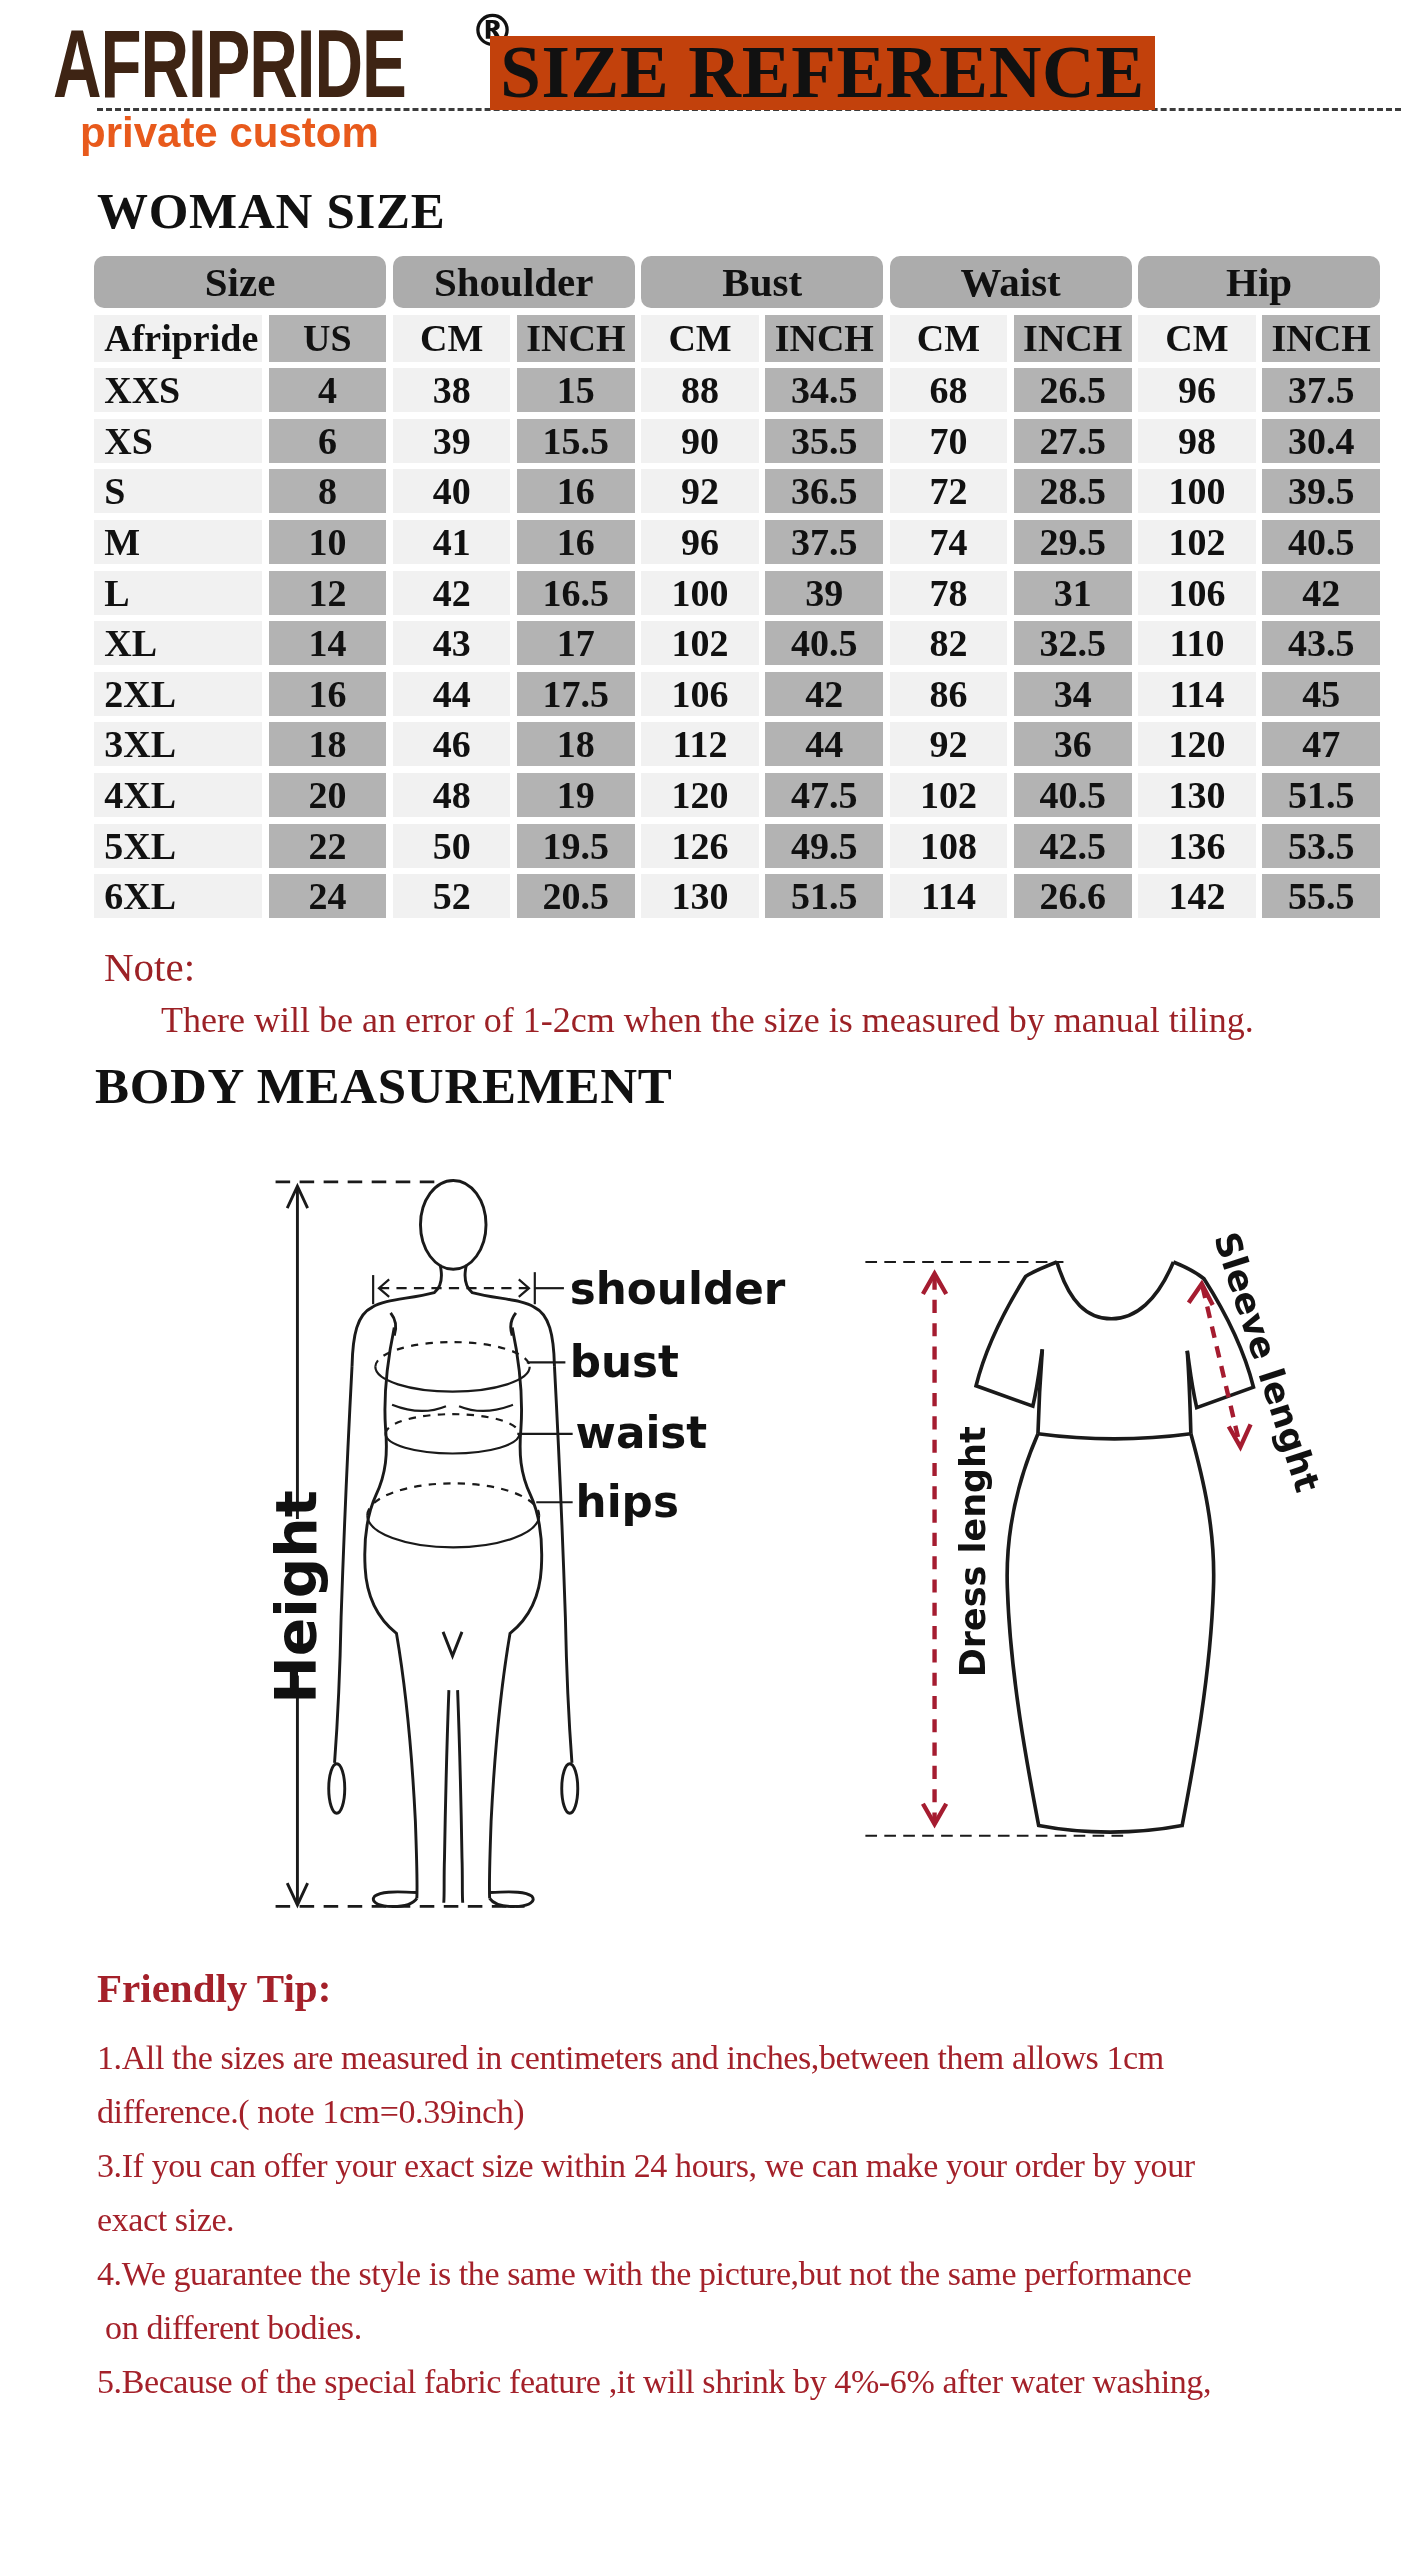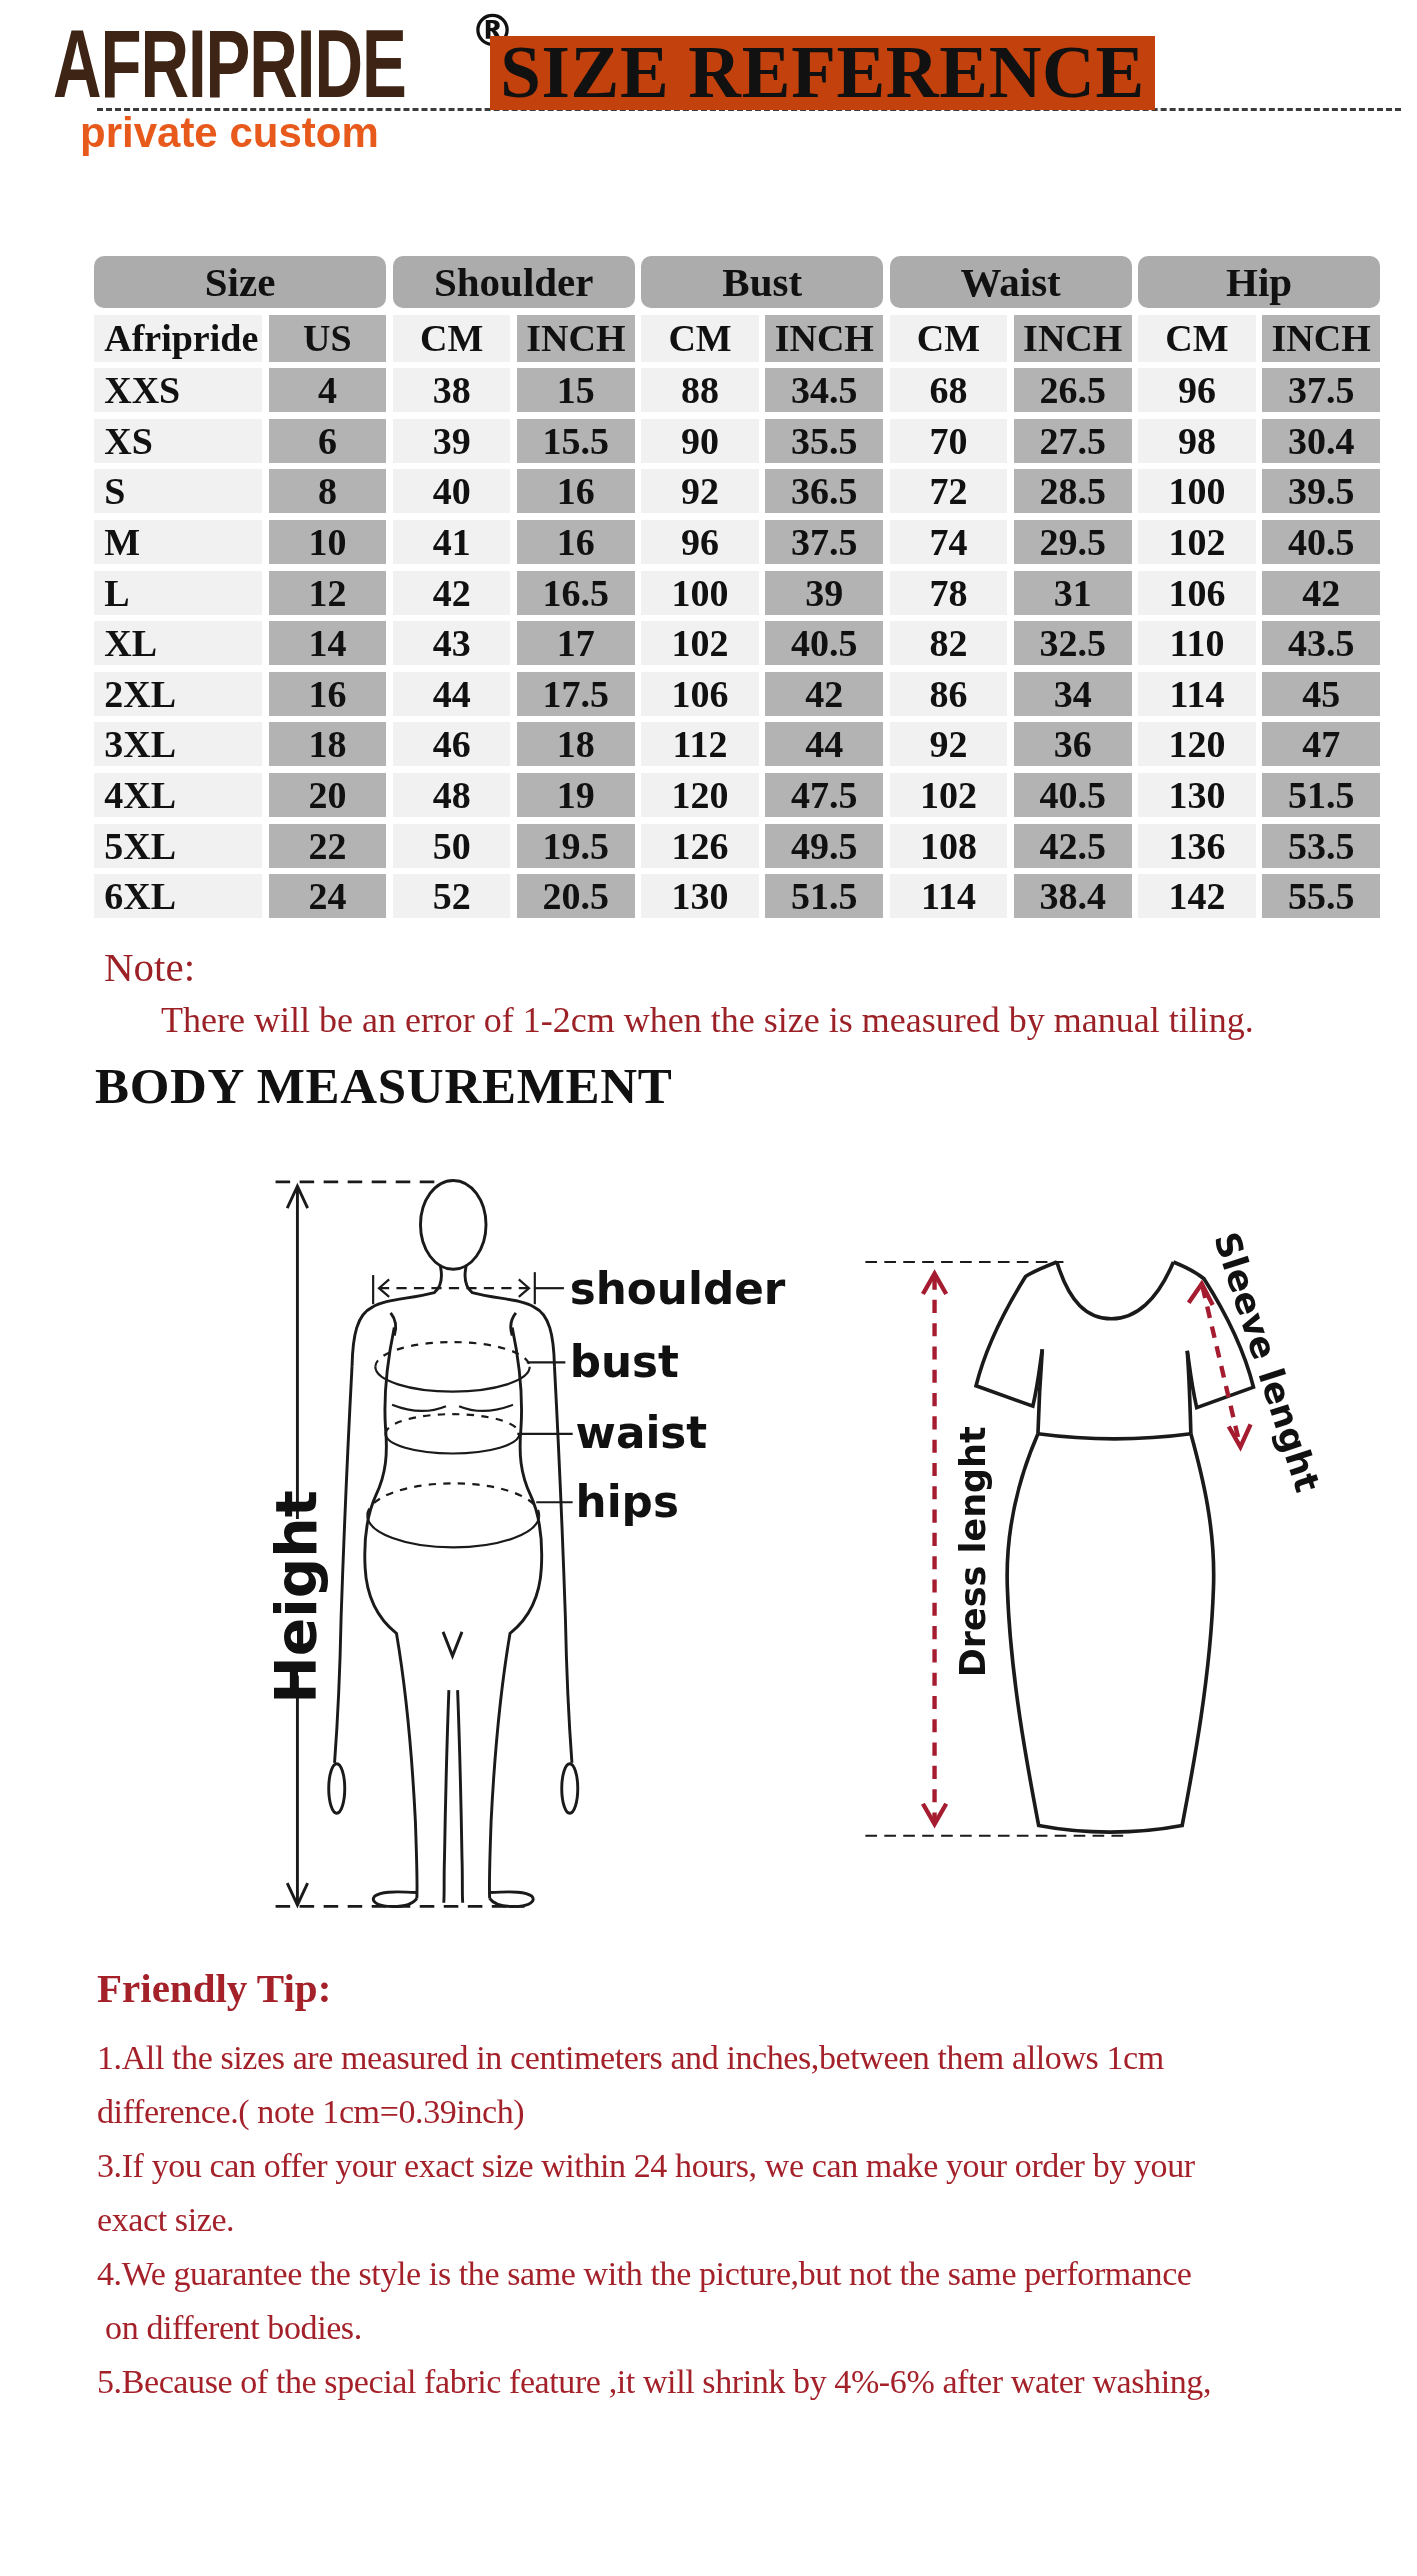--- a/index.html
+++ b/index.html
@@ -52,20 +52,21 @@
 <body>
 
 <div id="page">
 
   <div id="header-dashes"></div>
   <div id="brand">AFRIPRIDE</div>
   <div id="reg">®</div>
   <div id="tagline">private custom</div>
   <div id="main-title">SIZE REFERENCE</div>
 
+  <div id="woman-size-heading" class="section-heading">WOMAN SIZE</div>
 
   <div id="size-table">
       <div class="cell group">Size</div>
       <div class="cell group">Shoulder</div>
       <div class="cell group">Bust</div>
       <div class="cell group">Waist</div>
       <div class="cell group">Hip</div>
       <div class="cell first sub">Afripride</div>
       <div class="cell gray sub">US</div>
       <div class="cell light sub">CM</div>
@@ -176,21 +177,21 @@
       <div class="cell gray">42.5</div>
       <div class="cell light">136</div>
       <div class="cell gray">53.5</div>
       <div class="cell first">6XL</div>
       <div class="cell gray">24</div>
       <div class="cell light">52</div>
       <div class="cell gray">20.5</div>
       <div class="cell light">130</div>
       <div class="cell gray">51.5</div>
       <div class="cell light">114</div>
-      <div class="cell gray">38.4</div>
+      <div class="cell gray">26.6</div>
       <div class="cell light">142</div>
       <div class="cell gray">55.5</div>
     </div>
 
   <div id="note-label">Note:</div>
   <div id="note-text">There will be an error of 1-2cm when the size is measured by manual tiling.</div>
 
   <div id="body-measure-heading" class="section-heading">BODY MEASUREMENT</div>
 
   <svg id="diagram" width="1417" height="845" viewBox="0 0 1946 1160">

